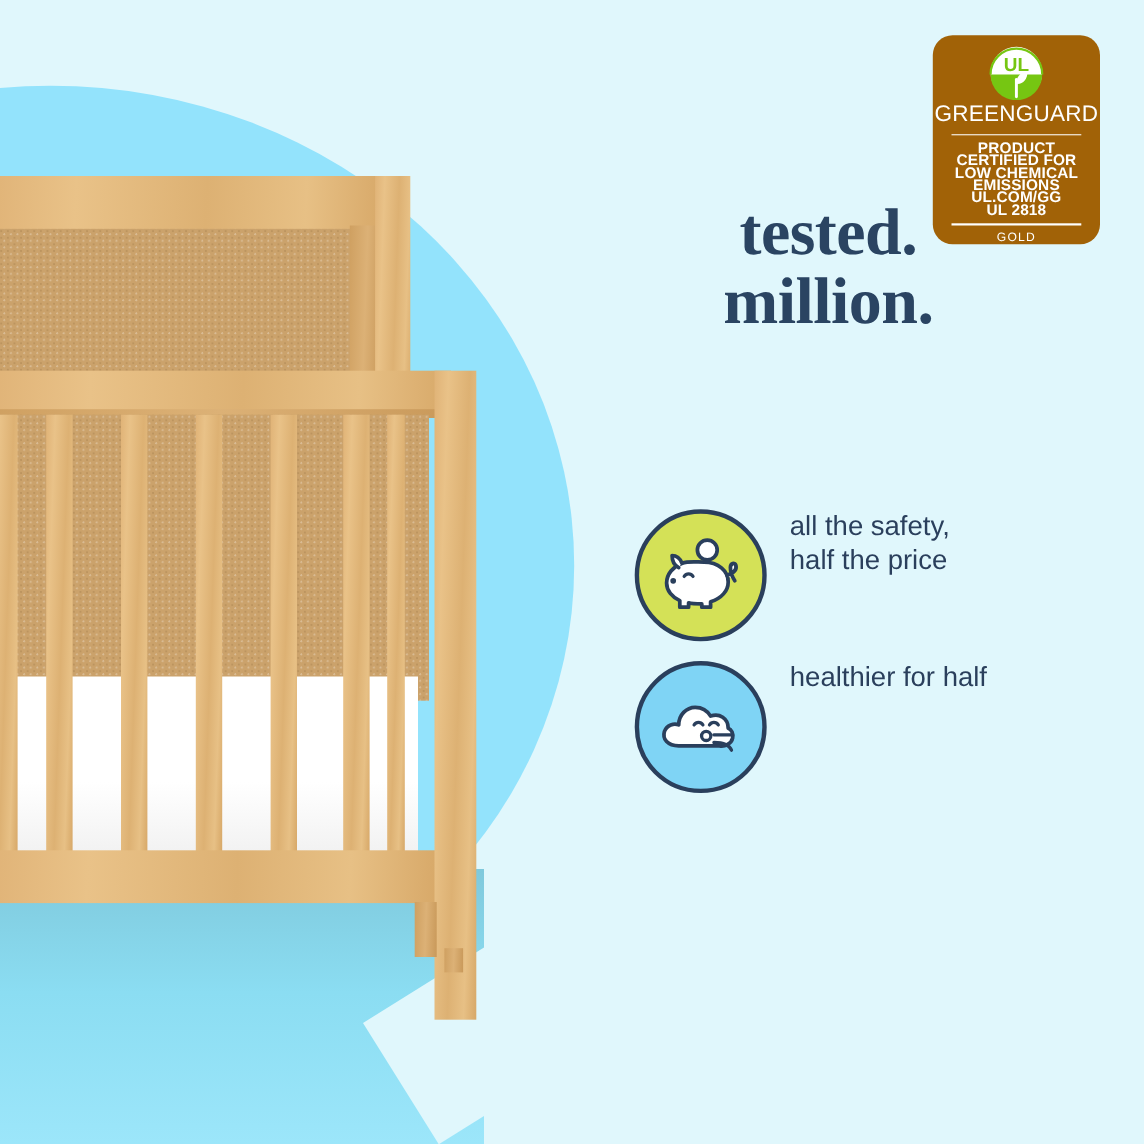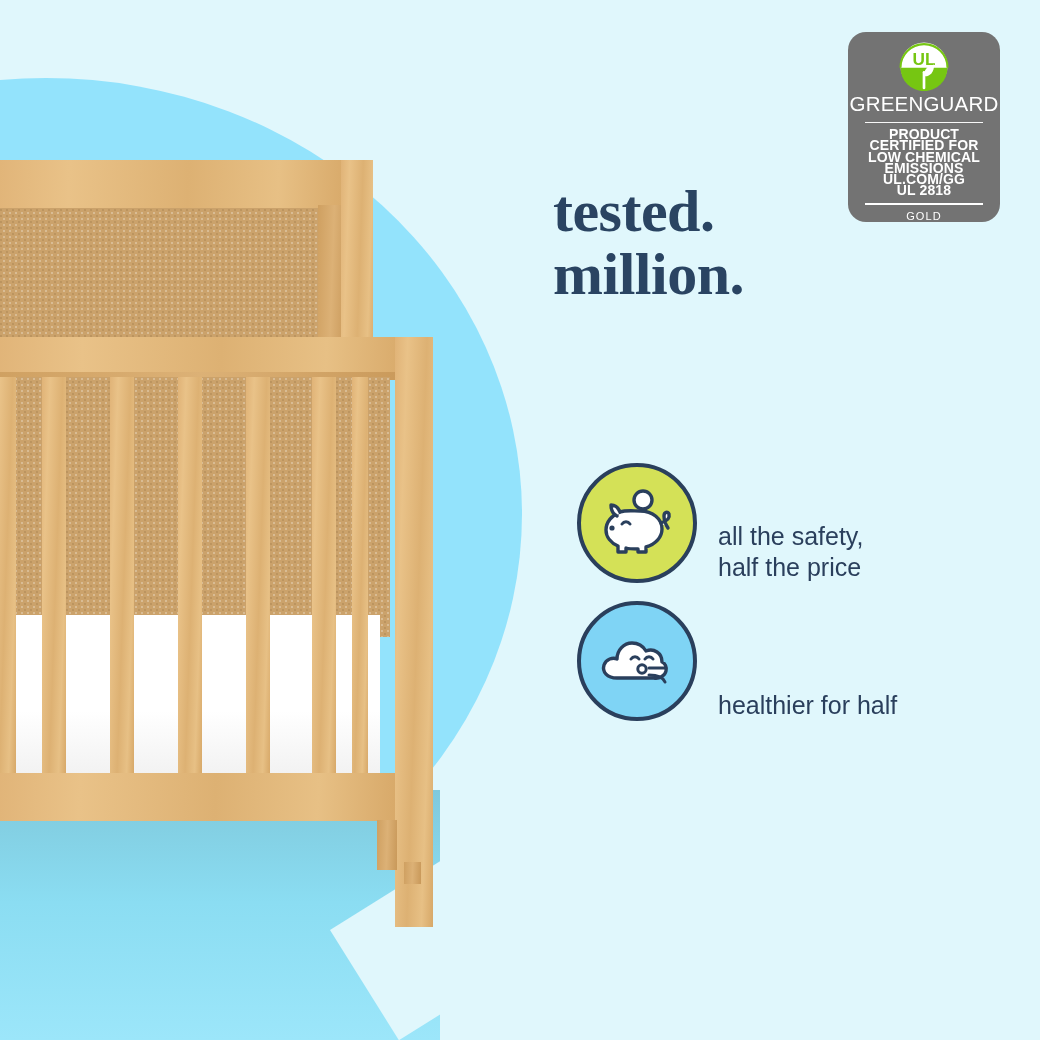--- a/index.html
+++ b/index.html
@@ -51,27 +51,28 @@
 
   
   .headline{
     position:absolute;left:553px;top:180px;width:400px;
     font-family:"Liberation Serif", serif;
     color:#2A4462;
     font-size:60px;
     font-weight:700;
     line-height:63px;
     letter-spacing:-0.5px;
+    text-align:center;
   }
   .headline div{white-space:nowrap;}
 
   
   .badge{
     position:absolute;left:848px;top:32px;width:152px;height:190px;
-    background:#737373;
+    background:#a16207;
     border-radius:18px;
     display:flex;flex-direction:column;align-items:center;
     overflow:hidden;
   }
   .badge-logo{margin-top:9px;width:64px;height:64px;}
   .badge-name{
     color:#fff;font-weight:400;font-size:20.5px;letter-spacing:.2px;
     margin-top:3px;line-height:1;
   }
   .badge-rule{width:118px;height:2px;background:#fff;opacity:.95;margin-top:7px;}
@@ -80,21 +81,21 @@
     font-size:14px;line-height:11.2px;font-weight:700;letter-spacing:.12px;
     text-align:center;
   }
   .badge-gold-rule{width:118px;height:2px;background:#fff;margin-top:7px;}
   .badge-gold{
     color:#fff;font-size:11px;font-weight:400;letter-spacing:1.1px;margin-top:5px;text-align:center;
   }
 
   
   .features{position:absolute;left:577px;top:463px;}
-  .feature{display:flex;align-items:flex-end;height:120px;margin-bottom:18px;}
+  .feature{display:flex;align-items:flex-start;height:120px;margin-bottom:18px;}
   .feature-icon{
     width:120px;height:120px;border-radius:50%;
     border:4px solid #2A3F5C;
     box-sizing:border-box;
     display:flex;align-items:center;justify-content:center;
     flex:0 0 120px;
   }
   .feature-label{
     margin-left:21px;
     color:#2A3F5C;

